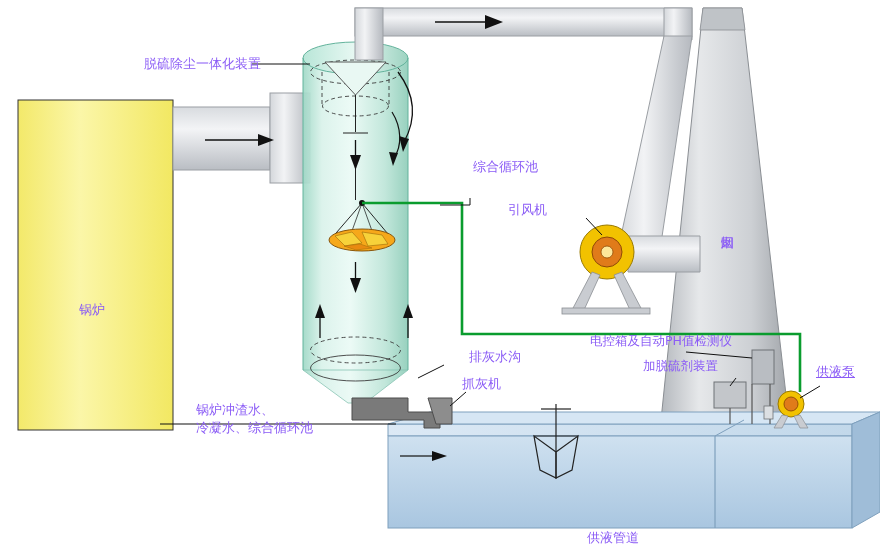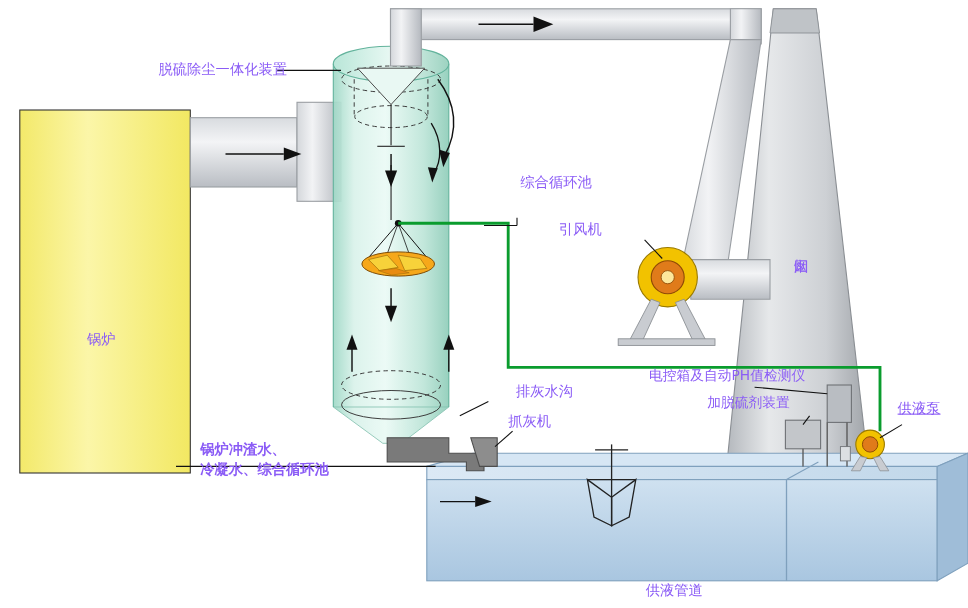--- a/index.html
+++ b/index.html
@@ -231,19 +231,19 @@
 <div class="lbl" style="left:473px;top:158px;">综合循环池</div>
 <div class="lbl" style="left:508px;top:201px;">引风机</div>
 <div class="lbl" style="left:717px;top:213px;width:16px;text-align:center;line-height:1.45;">
   <span style="writing-mode:vertical-rl;">烟囱</span>
 </div>
 <div class="lbl" style="left:441px;top:348px;margin-left:28px;">排灰水沟</div>
 <div class="lbl" style="left:462px;top:375px;">抓灰机</div>
 <div class="lbl small" style="left:566px;top:333px;">电控箱及自动PH值检测仪</div>
 <div class="lbl small" style="left:619px;top:358px;">加脱硫剂装置</div>
 <div class="lbl" style="left:816px;top:363px;text-decoration:underline;">供液泵</div>
-<div class="lbl" style="left:182px;top:401px;font-weight:bold;">
+<div class="lbl" style="left:196px;top:401px;">
   <div>锅炉冲渣水、</div>
   <div>冷凝水、综合循环池</div>
 </div>
 <div class="lbl" style="left:587px;top:529px;">供液管道</div>
 
 </div>
 
 </body></html>

